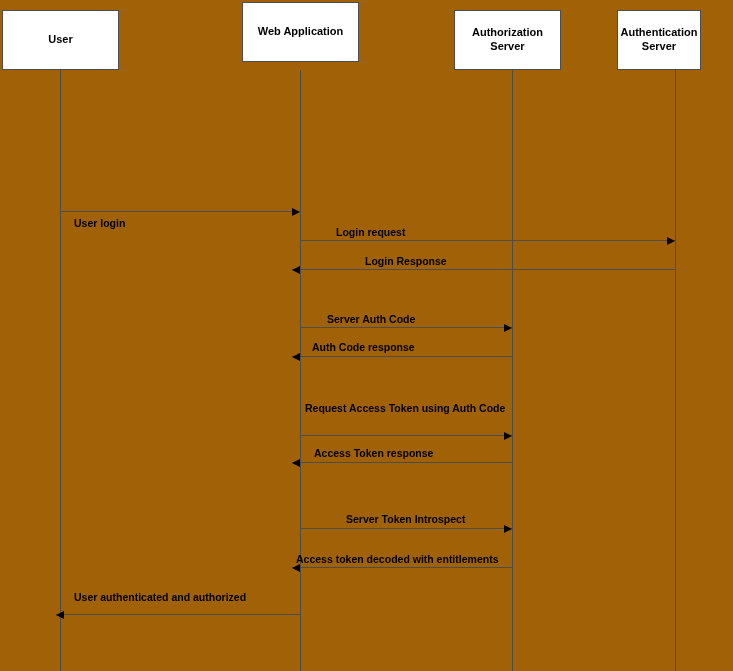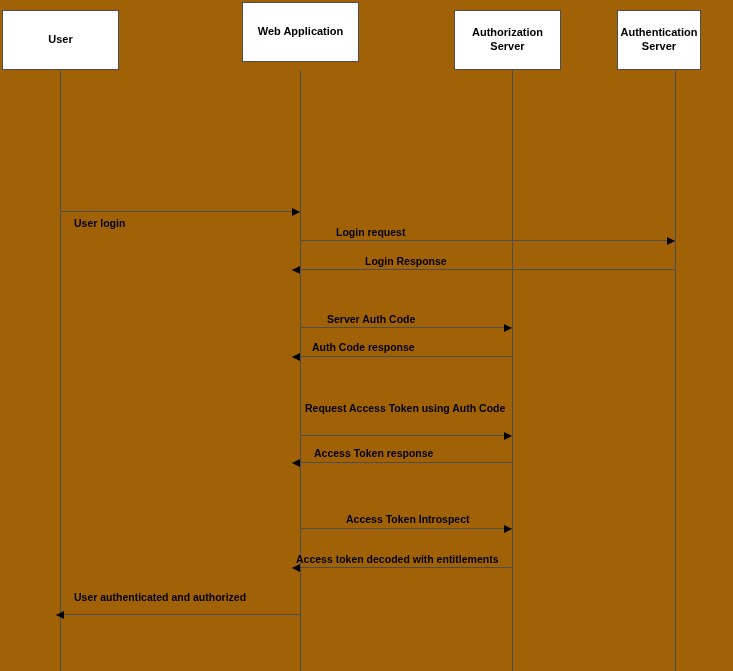--- a/index.html
+++ b/index.html
@@ -99,20 +99,20 @@
     <div class="msg-arrowhead left" style="top: 352.5px; left: 292px; border-right-color: rgb(0, 0, 0);"></div>
     <div class="msg-label" style="left: 312px; top: 342px; color: rgb(0, 0, 0);">Auth Code response</div>
     <div class="msg-line" style="left: 300px; top: 435px; width: 212px; background: rgb(77, 77, 77);"></div>
     <div class="msg-arrowhead right" style="top: 431.5px; left: 504px; border-left-color: rgb(0, 0, 0);"></div>
     <div class="msg-label" style="left: 305px; top: 403px; color: rgb(0, 0, 0);">Request Access Token using Auth Code</div>
     <div class="msg-line" style="left: 292px; top: 462px; width: 220px; background: rgb(77, 77, 77);"></div>
     <div class="msg-arrowhead left" style="top: 458.5px; left: 292px; border-right-color: rgb(0, 0, 0);"></div>
     <div class="msg-label" style="left: 314px; top: 448px; color: rgb(0, 0, 0);">Access Token response</div>
     <div class="msg-line" style="left: 300px; top: 528px; width: 212px; background: rgb(77, 77, 77);"></div>
     <div class="msg-arrowhead right" style="top: 524.5px; left: 504px; border-left-color: rgb(0, 0, 0);"></div>
-    <div class="msg-label" style="left: 346px; top: 514px; color: rgb(0, 0, 0);">Access Token Introspect</div>
+    <div class="msg-label" style="left: 346px; top: 514px; color: rgb(0, 0, 0);">Server Token Introspect</div>
     <div class="msg-line" style="left: 292px; top: 567px; width: 220px; background: rgb(77, 77, 77);"></div>
     <div class="msg-arrowhead left" style="top: 563.5px; left: 292px; border-right-color: rgb(0, 0, 0);"></div>
     <div class="msg-label" style="left: 296px; top: 554px; color: rgb(0, 0, 0);">Access token decoded with entitlements</div>
     <div class="msg-line" style="left: 56px; top: 614px; width: 244px; background: rgb(77, 77, 77);"></div>
     <div class="msg-arrowhead left" style="top: 610.5px; left: 56px; border-right-color: rgb(0, 0, 0);"></div>
     <div class="msg-label" style="left: 74px; top: 592px; color: rgb(0, 0, 0);">User authenticated and authorized</div>
   </div>
 
 </body></html>

